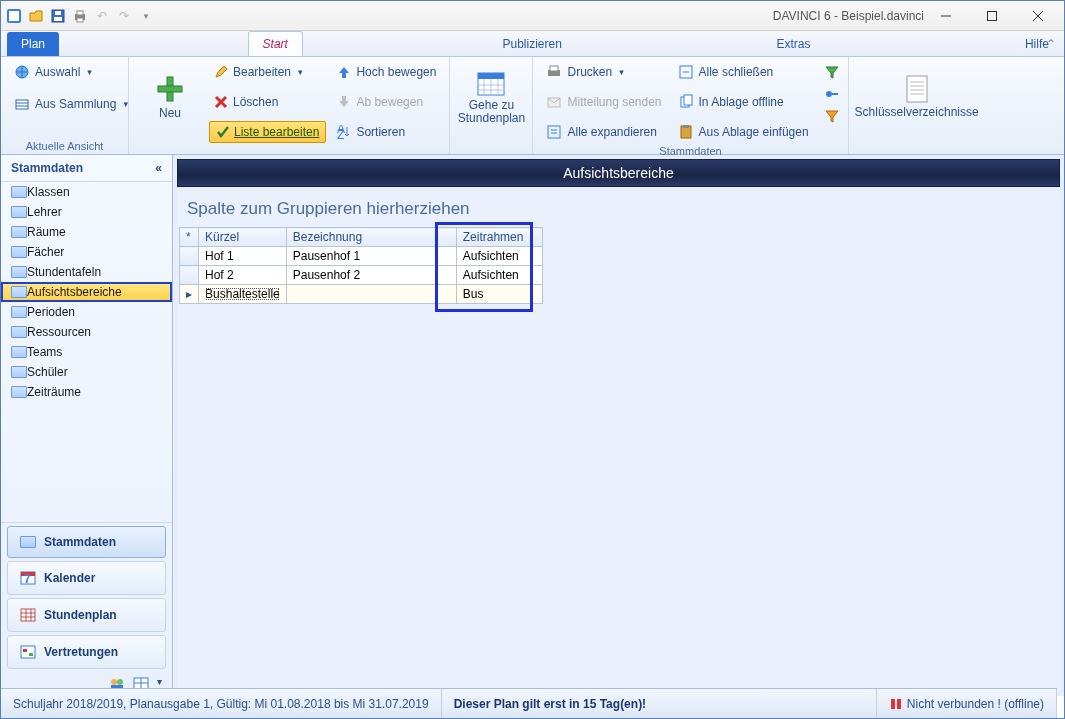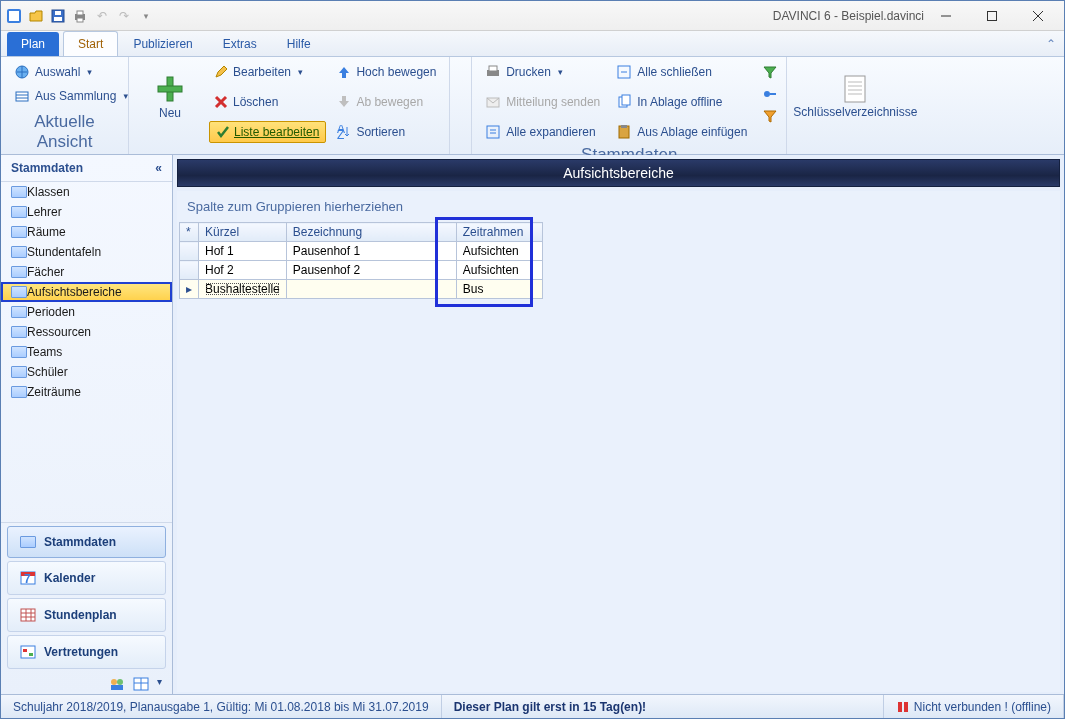--- a/index.html
+++ b/index.html
@@ -7,31 +7,31 @@
 
   
   .titlebar { height: 30px; background: linear-gradient(#f8f8f8,#efefef); display: flex; align-items: center; padding: 0 4px; border-bottom: 1px solid #d0d0d0; }
   .qat { display:flex; gap:4px; align-items:center; }
   .qat .ic { width:18px; height:18px; display:flex; align-items:center; justify-content:center; }
   .title-text { flex:1; text-align:right; color:#555; }
   .win-controls { display:flex; gap:2px; }
   .win-btn { width:44px; height:28px; display:flex; align-items:center; justify-content:center; color:#333; }
 
   
-  .tabrow { height:26px; display:flex; align-items:flex-end; background:linear-gradient(#f5f8fc,#e8eef7); border-bottom:1px solid #b7c8e0; padding-left:6px; position:relative; }
+  .tabrow { height:26px; display:flex; align-items:flex-end; background:linear-gradient(#f5f8fc,#e8eef7); border-bottom:1px solid #b7c8e0; padding-left:6px; position:relative;justify-content:space-between; }
   .filetab { background:#2a6fd6; color:#fff; padding:5px 14px 5px 14px; border-radius:3px 3px 0 0; font-weight:500; margin-right:4px; }
   .tab { padding:5px 14px; color:#2959a6; border:1px solid transparent; border-bottom:none; border-radius:3px 3px 0 0; }
-  .tab.active { background:#fcfdff; border-color:#b7c8e0; color:#a16207; }
+  .tab.active { background:#fcfdff; border-color:#b7c8e0; color:#be185d;font-style:italic; }
   .help-caret { position:absolute; right:8px; top:6px; color:#6a8ac0; }
 
   
   .ribbon { height:98px; background:linear-gradient(#f8fbff,#e6eef9); border-bottom:1px solid #aabcd8; display:flex; }
   .group { border-right:1px solid #cfd9ea; padding:4px 8px 2px 8px; display:flex; flex-direction:column; justify-content:space-between; }
   .group-body { display:flex; gap:6px; align-items:flex-start; flex:1; }
-  .group-label { text-align:center; color:#4a6aa0; font-size:17px; padding-top:2px; }
+  .group-label { text-align:center; color:#4a6aa0; font-size:11px; padding-top:2px; }
   .bigbtn { display:flex; flex-direction:column; align-items:center; justify-content:center; width:66px; height:72px; gap:2px; color:#2b4f8f; text-align:center; line-height:1.1; border:1px solid transparent; border-radius:3px; }
   .smbtn { display:flex; align-items:center; gap:5px; color:#2b4f8f; padding:2px 4px; height:22px; border:1px solid transparent; border-radius:3px; white-space:nowrap; }
   .smbtn.disabled { color:#a8a8a8; }
   .vstack { display:flex; flex-direction:column; gap:8px; }
   .liste-btn { background:linear-gradient(#ffe27a,#ffc94a); border:1px solid #c99400; color:#215a00; padding:2px 6px; display:flex; align-items:center; gap:4px; border-radius:2px; height:22px;text-decoration:underline; }
   .caret { font-size:9px; color:#2b4f8f; margin-left:2px; }
 
   
   .mainarea { display:flex; height:calc(719px - 30px - 26px - 98px - 24px); }
 
@@ -44,32 +44,32 @@
   .folder-ic { width:16px; height:12px; background:linear-gradient(#cfe3ff,#aacdff); border:1px solid #6a9ae0; border-radius:1px; position:relative; }
   .side-bottom { border-top:1px solid #cfd9ea; }
   .navbtn { display:flex; align-items:center; gap:8px; padding:8px 12px; color:#1c3f7a; border:1px solid #c5d3ea; margin:3px 6px; background:linear-gradient(#f6faff,#e3edf9); border-radius:3px; font-weight:600; font-size:13px; }
   .navbtn.active { background:linear-gradient(#eaf2ff,#cde0f7); border-color:#8fb0df; }
   .mini-icons { display:flex; justify-content:flex-end; gap:8px; padding:4px 10px; }
 
   
   .content { flex:1; display:flex; flex-direction:column; background:#e6eefb; }
   .content-title { background:linear-gradient(#2a3a68,#1a2545 60%,#2a3a68); color:#fff; text-align:center; padding:5px 0; font-size:14px; margin:4px 4px 0 4px; border:1px solid #14203f; }
   .grid-area { margin:4px; background:#eaf1fc; flex:1; border:0; position:relative; }
-  .group-hint { color:#4a6aa0; padding:8px 10px; font-size:13px; }
+  .group-hint { color:#4a6aa0; padding:8px 10px; font-size:17px; }
   table.grid { border-collapse:collapse; background:#fff; margin-left:2px; }
   table.grid th, table.grid td { border:1px solid #b7c4da; padding:2px 6px; text-align:left; height:19px; font-size:12px; vertical-align:middle; }
   table.grid th { background:linear-gradient(#f4f8ff,#e1ebf8); color:#2b4f8f; font-weight:normal; }
   .rowhdr { width:14px; background:linear-gradient(#f4f8ff,#e1ebf8); text-align:center; color:#2b4f8f; font-size:11px; }
   .col-k { width:70px; } .col-b { width:170px; } .col-z { width:86px; }
   .edit-row td { background:#fffef0; }
   .dotted { outline:1px dotted #555; outline-offset:-2px; }
   .hl-frame { position:absolute; border:3px solid #2030d8; pointer-events:none; }
 
   
-  .statusbar { position:absolute; bottom:0; left:0; right:0; height:24px; background:linear-gradient(#f2f6fd,#dde8f6); border-top:1px solid #aabcd8; display:flex; align-items:center; font-size:11.5px; color:#2b4f8f; }
+  .statusbar { position:absolute; bottom:0; left:0; right:7px; height:30px; background:linear-gradient(#f2f6fd,#dde8f6); border-top:1px solid #aabcd8; display:flex; align-items:center; font-size:11.5px; color:#2b4f8f; }
   .status-seg { padding:0 12px; border-right:1px solid #c0cee4; height:100%; display:flex; align-items:center; gap:4px; }
   .status-seg.bold { font-weight:600; color:#1b3570; }
 
   svg { display:block; }
 </style>
 </head>
 <body>
 
 <div class="titlebar">
   <div class="qat">
@@ -128,21 +128,21 @@
   <div class="tab active">Start</div>
   <div class="tab">Publizieren</div>
   <div class="tab">Extras</div>
   <div class="tab">Hilfe</div>
   <span class="help-caret">⌃</span>
 </div>
 
 <div class="ribbon">
 
   <div class="group" style="width:128px">
-    <div class="group-body" style="flex-direction:column;gap:2px;align-items:stretch">
+    <div class="group-body" style="flex-direction:column;gap:10px;align-items:stretch">
       <div class="smbtn">
         <span>
             <svg width="16" height="16">
               <circle cx="8" cy="8" r="6" fill="#6ab0f0" stroke="#2a6fc0"></circle>
               <path d="M3 8h10M8 2v12" stroke="#2a6fc0" fill="none"></path>
             </svg>
           </span>
         <span>Auswahl</span>
           <span class="caret">▾</span>
       </div>
@@ -224,20 +224,34 @@
               </svg>
             </span>
           <span>Sortieren</span>
         </div>
       </div>
     </div>
     <div class="group-label">&nbsp;</div>
   </div>
 
   <div class="group">
+    <div class="group-body">
+      <div class="bigbtn">
+        <svg width="30" height="28">
+            <rect x="2" y="4" width="26" height="22" fill="#fff" stroke="#3a7fe0"></rect>
+            <rect x="2" y="4" width="26" height="6" fill="#3a7fe0"></rect>
+            <line x1="8" y1="10" x2="8" y2="26" stroke="#b0c4e8"></line>
+            <line x1="15" y1="10" x2="15" y2="26" stroke="#b0c4e8"></line>
+            <line x1="22" y1="10" x2="22" y2="26" stroke="#b0c4e8"></line>
+            <line x1="2" y1="16" x2="28" y2="16" stroke="#b0c4e8"></line>
+            <line x1="2" y1="21" x2="28" y2="21" stroke="#b0c4e8"></line>
+          </svg>
+        <span>Gehe zu Stundenplan</span>
+      </div>
+    </div>
     <div class="group-label">&nbsp;</div>
   </div>
 
   <div class="group" style="flex:0 0 auto">
     <div class="group-body">
       <div class="vstack">
         <div class="smbtn">
           <span>
               <svg width="16" height="16">
                 <rect x="2" y="6" width="12" height="6" fill="#888"></rect>
@@ -351,25 +365,25 @@
       <div class="side-item">
           <span class="folder-ic"></span>
           <span>Lehrer</span>
         </div>
       <div class="side-item">
           <span class="folder-ic"></span>
           <span>Räume</span>
         </div>
       <div class="side-item">
           <span class="folder-ic"></span>
+          <span>Fächer</span>
+        </div>
+      <div class="side-item">
+          <span class="folder-ic"></span>
           <span>Stundentafeln</span>
-        </div>
-      <div class="side-item">
-          <span class="folder-ic"></span>
-          <span>Fächer</span>
         </div>
       <div class="side-item selected">
           <span class="folder-ic"></span>
           <span>Aufsichtsbereiche</span>
         </div>
       <div class="side-item">
           <span class="folder-ic"></span>
           <span>Perioden</span>
         </div>
       <div class="side-item">

